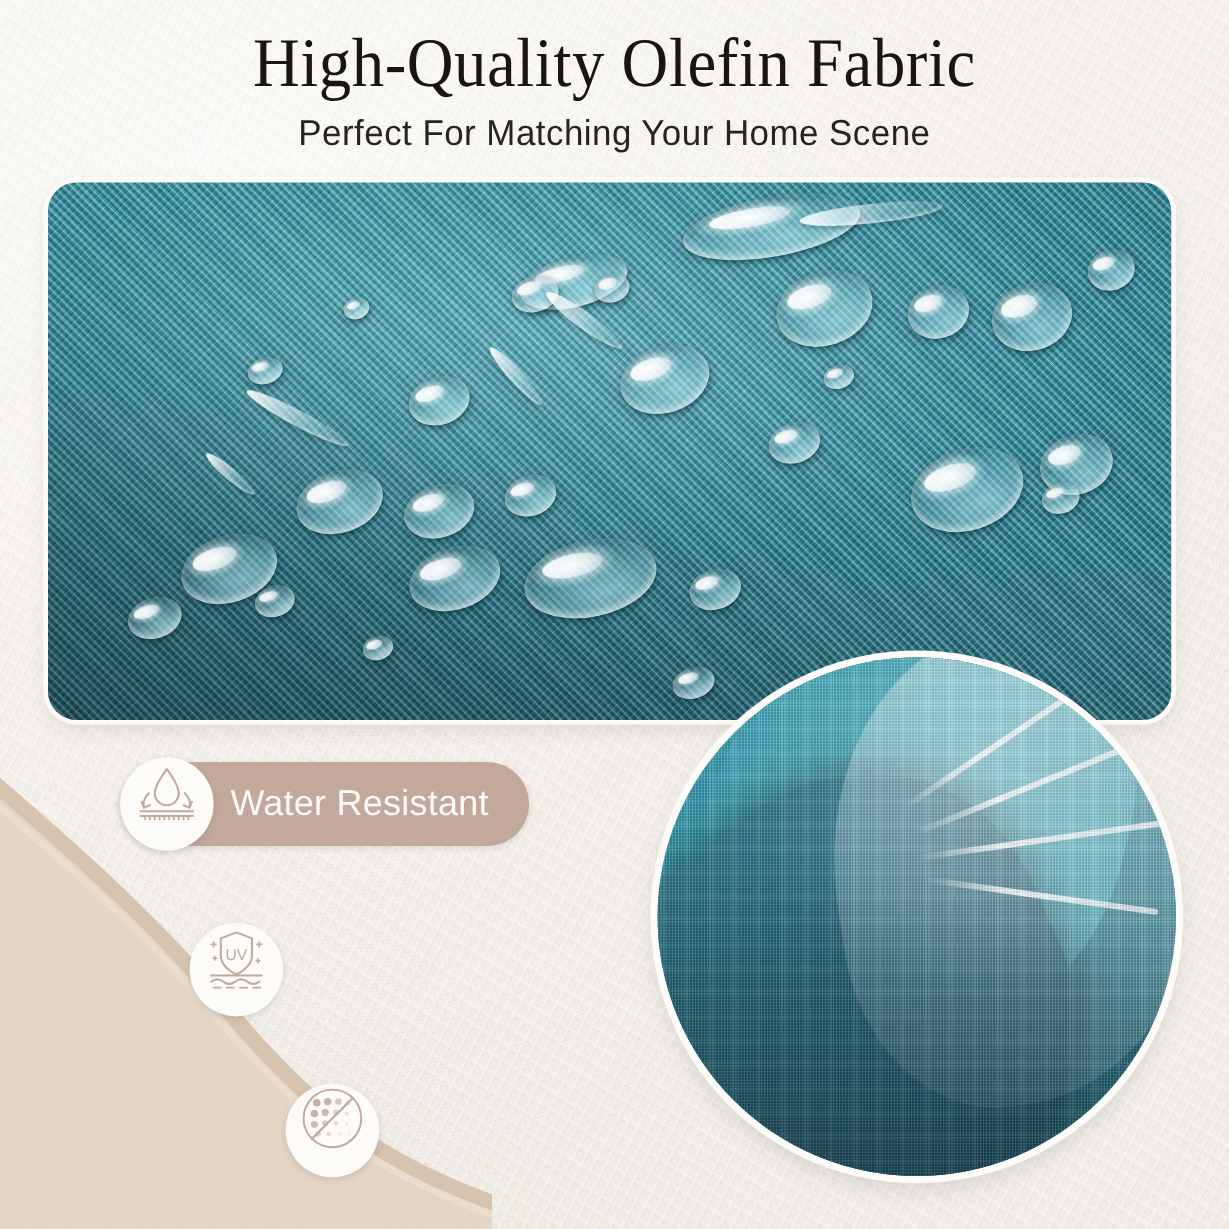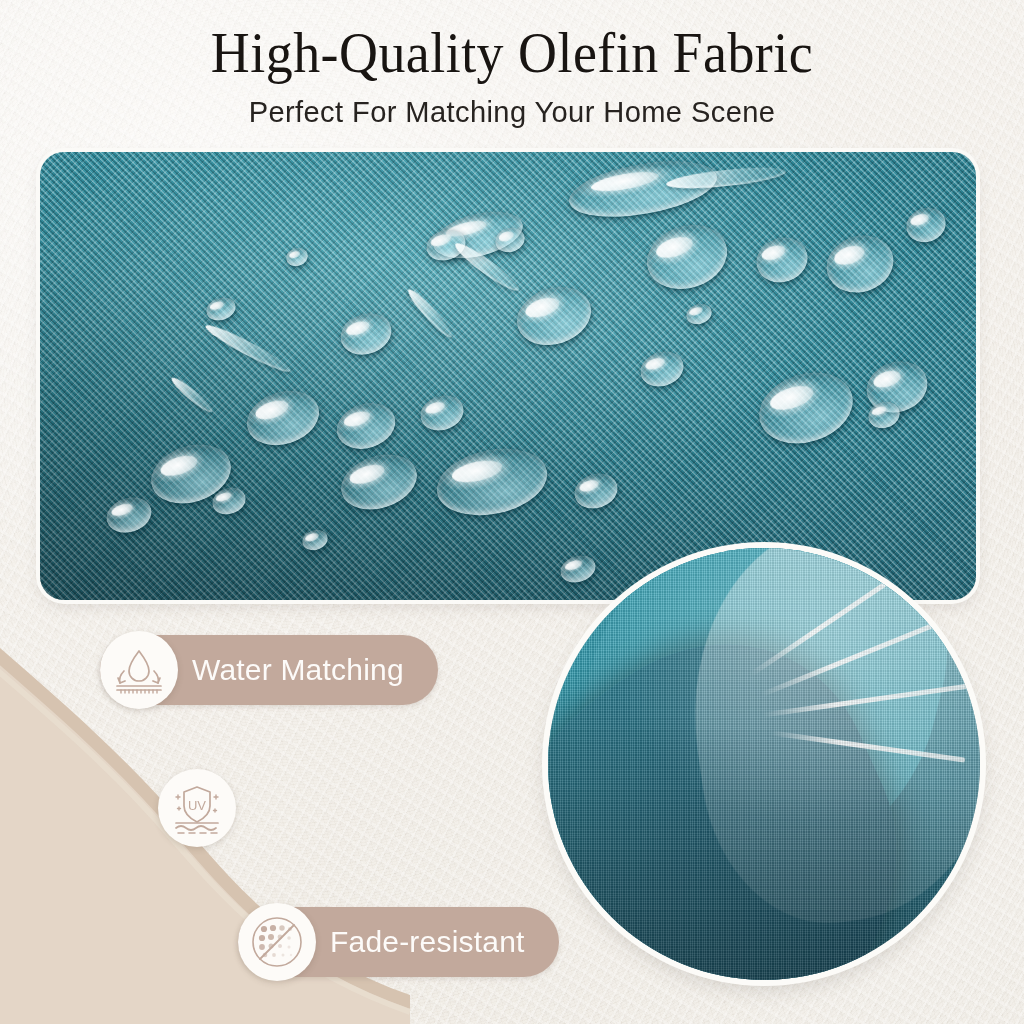--- a/index.html
+++ b/index.html
@@ -199,21 +199,21 @@
     color:#fdfbf9;
     letter-spacing:.2px;
     white-space:nowrap;
   }
   .badge-icon {
     position:absolute; left:0; top:0;
     width:78px; height:78px;
     border-radius:50%;
     background:#fdfbf8;
     box-shadow:0 2px 6px rgba(90,70,58,.18);
-    display:flex; align-items:center; justify-content:center;
+    display:flex; align-items:flex-start; justify-content:center;
     z-index:2;
   }
   .badge-icon svg { display:block; }
 
   #f1 { left:100px; top:631px; }
   #f2 { left:158px; top:769px; }
   #f3 { left:238px; top:903px; }
 </style>
 </head>
 <body>
@@ -281,21 +281,21 @@
     <div class="ray" style="left:186px;top:66px;width:206px;transform:rotate(-34deg);"></div>
     <div class="ray" style="left:206px;top:104px;width:214px;transform:rotate(-22deg);"></div>
     <div class="ray" style="left:214px;top:150px;width:208px;transform:rotate(-8deg);"></div>
     <div class="ray" style="left:222px;top:196px;width:196px;transform:rotate(8deg);"></div>
     <div id="circ-mesh"></div>
     <div id="circ-shade"></div>
   </div>
 
   <div class="feature" id="f1">
     <div class="pill">
-      <span class="pill-label">Water Matching</span>
+      <span class="pill-label">Water Resistant</span>
     </div>
     <div class="badge-icon">
       <svg width="58" height="58" viewBox="0 0 58 58" fill="none" stroke="#c2a99c" stroke-width="1.7" stroke-linecap="round" stroke-linejoin="round">
         <path d="M29 10 C29 10 19 23 19 30 a10 10 0 0 0 20 0 C39 23 29 10 29 10 Z"></path>
         <path d="M14 30 C10 34 9 38 10 42"></path>
         <path d="M10 42 l-2 -5 M10 42 l5 -2"></path>
         <path d="M44 30 C48 34 49 38 48 42"></path>
         <path d="M48 42 l2 -5 M48 42 l-5 -2"></path>
         <line x1="7" y1="45" x2="51" y2="45"></line>
         <line x1="7" y1="49" x2="51" y2="49"></line>
@@ -332,23 +332,20 @@
           <line x1="10" y1="54" x2="16" y2="54"></line>
           <line x1="21" y1="54" x2="27" y2="54"></line>
           <line x1="32" y1="54" x2="38" y2="54"></line>
           <line x1="43" y1="54" x2="49" y2="54"></line>
         </g>
       </svg>
     </div>
   </div>
 
   <div class="feature" id="f3">
-    <div class="pill">
-      <span class="pill-label">Fade-resistant</span>
-    </div>
     <div class="badge-icon">
       <svg width="58" height="58" viewBox="0 0 58 58" fill="none">
         <circle cx="29" cy="29" r="24" stroke="#c2a99c" stroke-width="1.6" fill="none"></circle>
         <g fill="#c2a99c">
           <circle cx="16" cy="16" r="3.1" opacity=".95"></circle>
           <circle cx="25" cy="15" r="3.1" opacity=".9"></circle>
           <circle cx="34" cy="15" r="2.7" opacity=".62"></circle>
           <circle cx="42" cy="16" r="2.1" opacity=".4"></circle>
           <circle cx="14" cy="25" r="3.1" opacity=".92"></circle>
           <circle cx="23" cy="24" r="3" opacity=".82"></circle>

